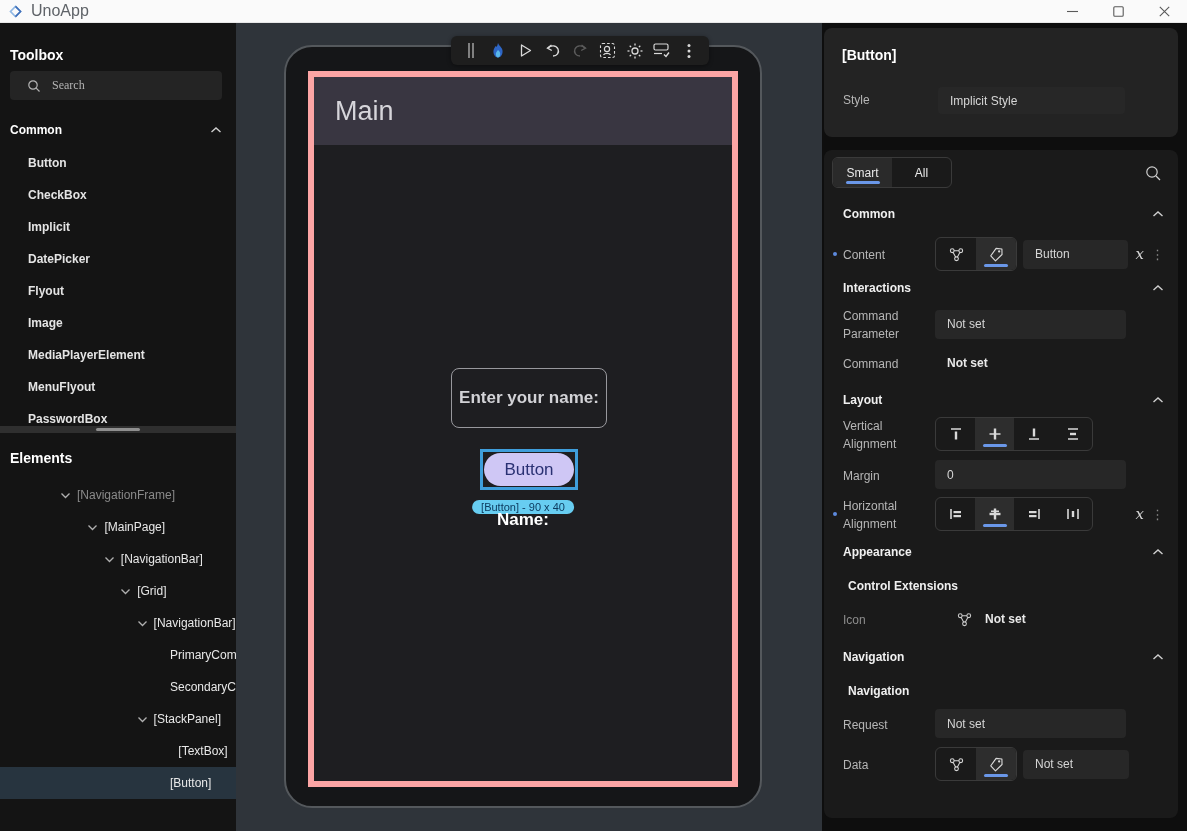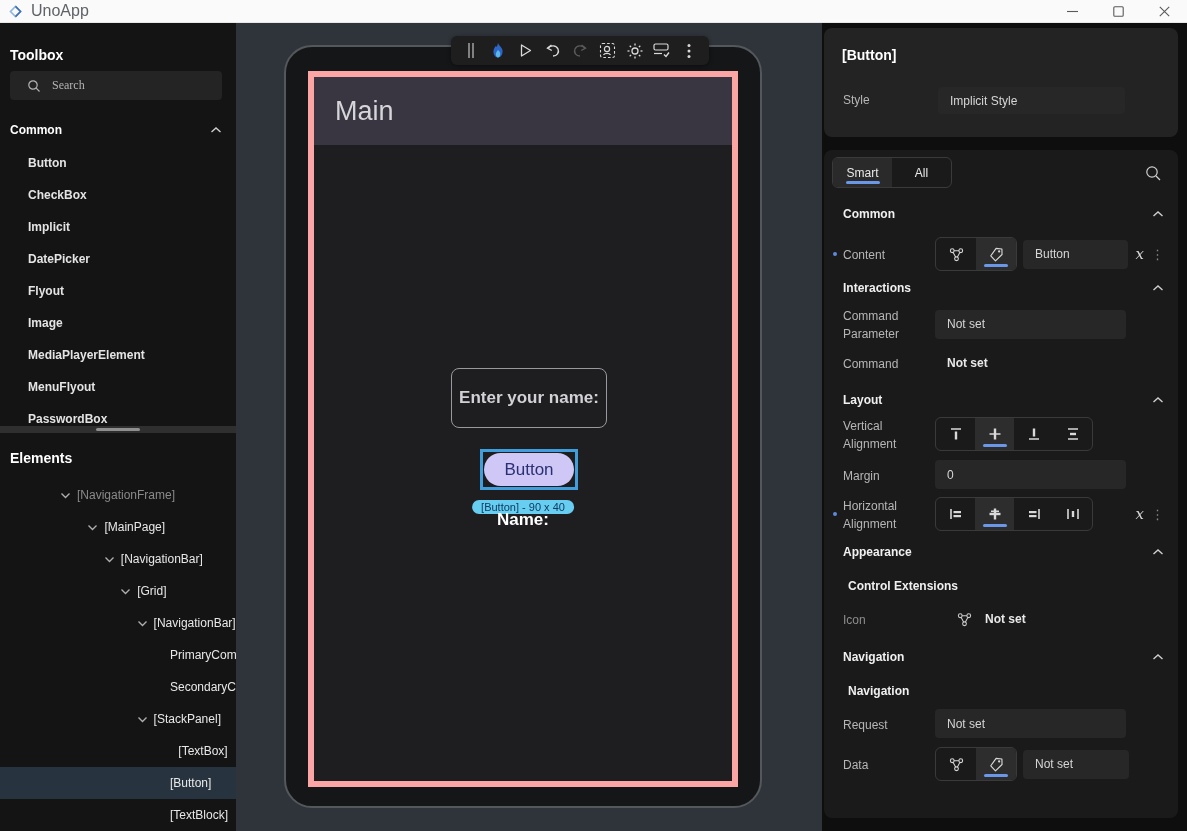--- a/index.html
+++ b/index.html
@@ -233,24 +233,20 @@
           <span>[StackPanel]</span>
         </div>
         <div class="tree-row" style="padding-left: 153px; justify-content: center;">
           <span class="chevslot"></span>
           <span>[TextBox]</span>
         </div>
         <div class="tree-row sel" style="padding-left: 153px;">
           <span class="chevslot"></span>
           <span>[Button]</span>
         </div>
-        <div class="tree-row" style="padding-left: 153px;">
-          <span class="chevslot"></span>
-          <span>[TextBlock]</span>
-        </div>
       </div>
   </div>
 
   <div class="workspace">
     <div class="canvas-toolbar" id="canvas-toolbar">
         <div class="tbtn">
           <svg width="8" height="15" viewBox="0 0 8 15">
             <line x1="2" y1="0" x2="2" y2="15" stroke="#9a9a9a" stroke-width="1.6"></line>
             <line x1="6" y1="0" x2="6" y2="15" stroke="#9a9a9a" stroke-width="1.6"></line>
           </svg>

